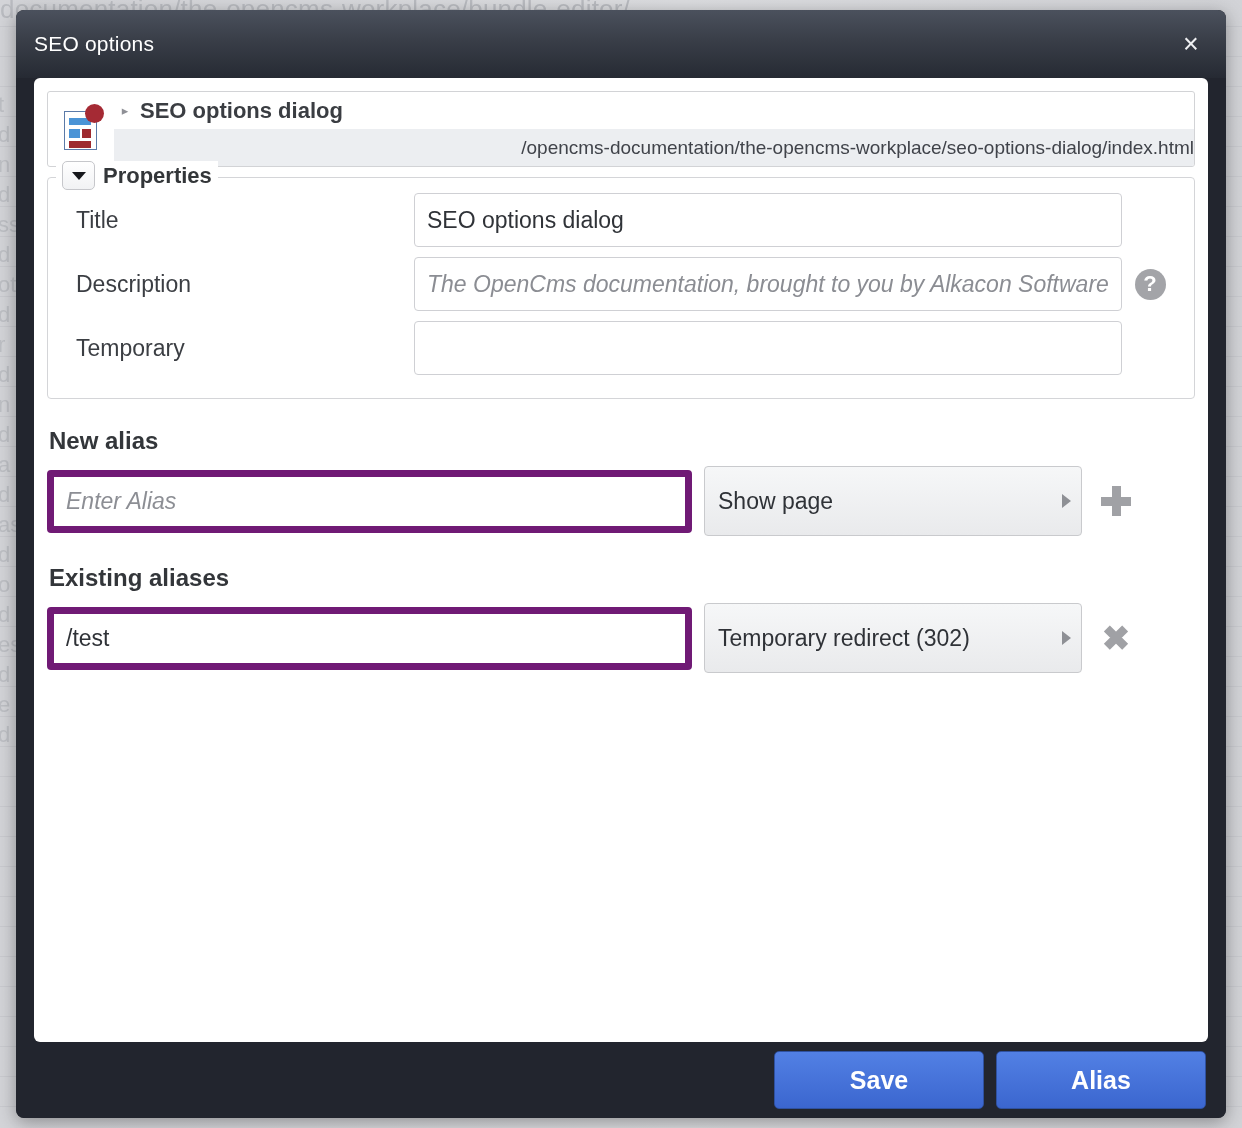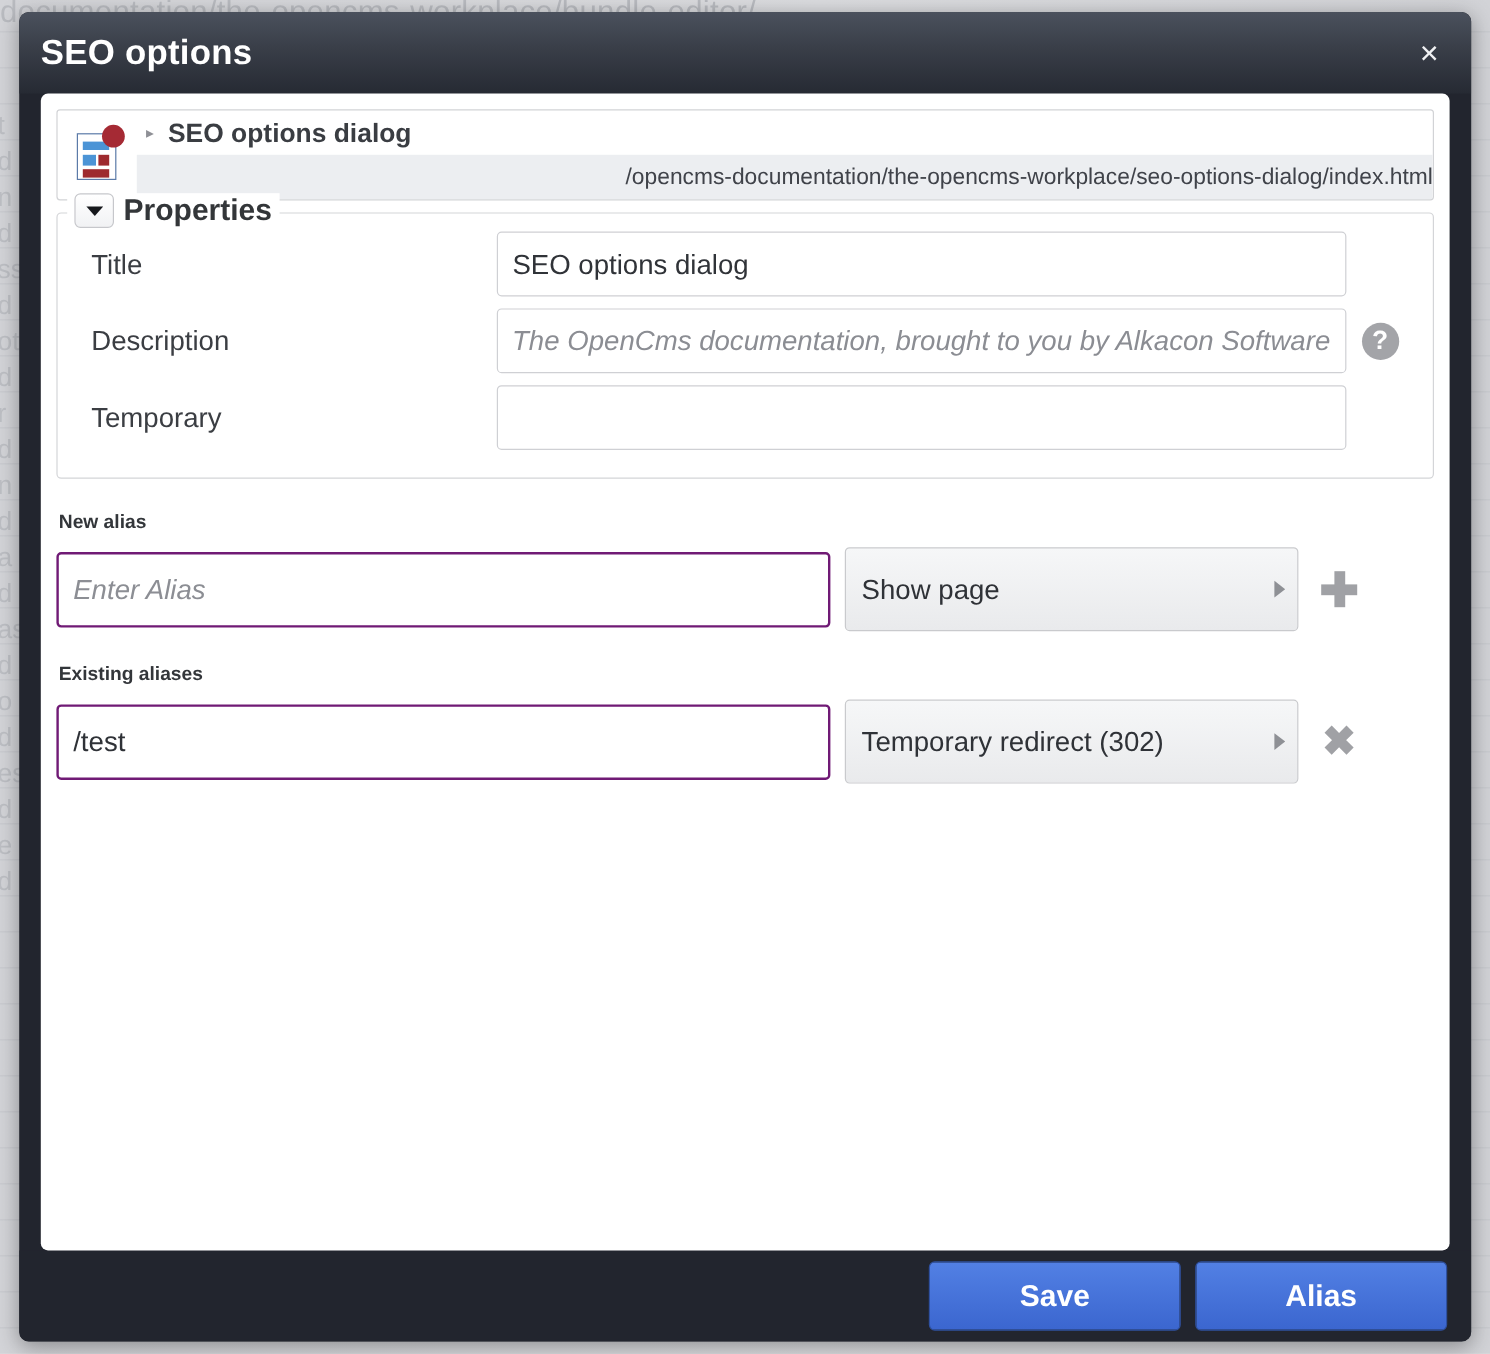--- a/index.html
+++ b/index.html
@@ -47,21 +47,21 @@
 
   #titlebar {
     height: 68px; flex: 0 0 68px;
     background: linear-gradient(180deg,#4b515d 0%, #3a3f49 42%, #262a33 100%);
     display: flex; align-items: center;
     padding: 0 18px 0 18px;
     border-radius: 8px 8px 0 0;
     position: relative;
   }
   #titlebar .title {
-    color: #ffffff; font-size: 29px; font-weight: bold;
+    color: #ffffff; font-size: 21px; font-weight: normal;
     letter-spacing: .2px;
   }
   #close-btn {
     margin-left: auto;
     color: #f0f1f3; font-size: 27px; line-height: 1;
     width: 34px; height: 34px; display: flex;
     align-items: center; justify-content: center;
     cursor: pointer; font-weight: 400;
   }
 
@@ -148,21 +148,21 @@
     display: flex; align-items: center; justify-content: center;
     cursor: pointer;
   }
   .collapse-btn .tri {
     width: 0; height: 0;
     border-left: 7px solid transparent;
     border-right: 7px solid transparent;
     border-top: 8px solid #16181c;
   }
   .props-legend .legend-text {
-    font-size: 25px; font-weight: bold; color: #333639;
+    font-size: 22px; font-weight: bold; color: #333639;
   }
   .prop-row {
     display: flex; align-items: center;
     height: 64px;
   }
   .prop-label {
     width: 350px; flex: 0 0 350px;
     font-size: 23px; color: #3b3e43;
     padding-left: 12px; box-sizing: border-box;
   }
@@ -186,28 +186,28 @@
     width: 31px; height: 31px; border-radius: 50%;
     background: #a3a4a8; color: #ffffff;
     font-size: 22px; font-weight: bold;
     display: flex; align-items: center; justify-content: center;
     cursor: pointer; line-height: 1;
   }
 
   
   .alias-section { margin: 0 13px; }
   .alias-heading {
-    font-size: 16px; font-weight: bold; color: #33363a;
+    font-size: 24px; font-weight: bold; color: #33363a;
     margin: 28px 0 11px 2px;
   }
   .alias-row { display: flex; align-items: center; gap: 12px; }
   .alias-input {
     width: 645px; flex: 0 0 645px;
     height: 63px;
-    border: 2px solid #701a75; border-radius: 4px;
+    border: 7px solid #701a75; border-radius: 4px;
     background: #fff;
     font-size: 23px; color: #2f3237;
     padding: 0 12px; box-sizing: border-box;
     font-family: "Liberation Sans", sans-serif;
     outline: none;
   }
   .alias-input::placeholder { color: #8c8e94; font-style: italic; }
   .fake-select {
     height: 70px;
     border: 1px solid #c9cacd; border-radius: 4px;

